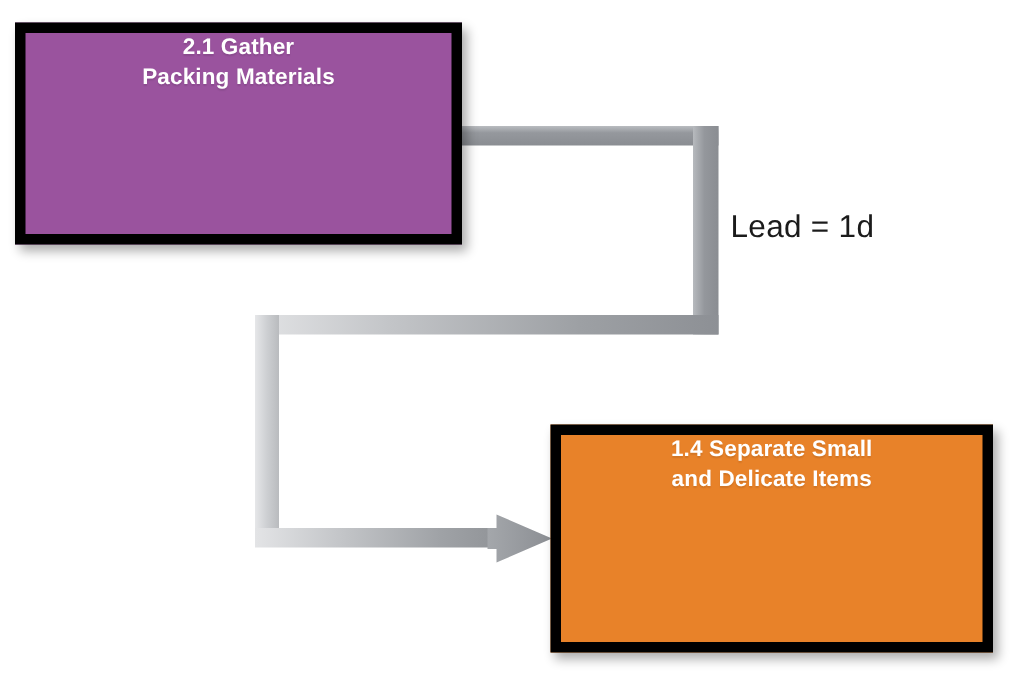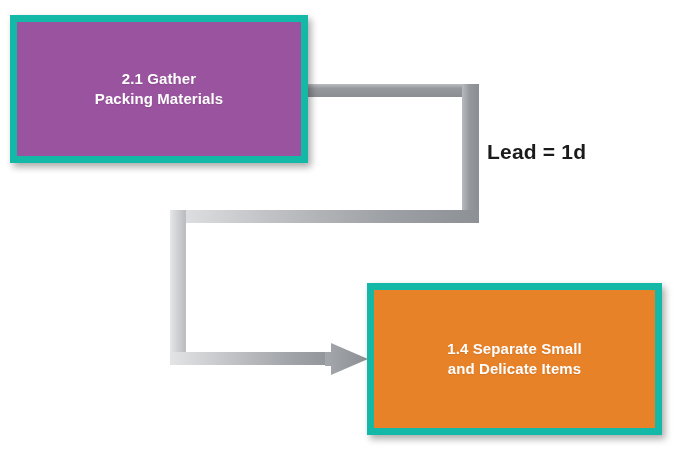--- a/index.html
+++ b/index.html
@@ -16,24 +16,23 @@
     width: 675px;
     height: 451px;
     background: #ffffff;
     overflow: hidden;
   }
 
   
   .process-box {
     position: absolute;
     box-sizing: border-box;
-    border: 7px solid #14b8a6;
+    border: 7px solid #000000;
     box-shadow: 3px 4px 7px rgba(0,0,0,0.33);
     display: flex;
-    align-items: center;
     justify-content: center;
     z-index: 3;
   }
   .process-box .box-label {
     color: #ffffff;
     font-weight: bold;
     font-size: 15px;
     line-height: 1.32;
     text-align: center;
     letter-spacing: 0.1px;
@@ -65,21 +64,21 @@
     z-index: 1;
     overflow: visible;
   }
 
   
   #lead-label {
     position: absolute;
     left: 487px;
     top: 140px;
     font-size: 21px;
-    font-weight: bold;
+    font-weight: normal;
     color: #1b1b1b;
     letter-spacing: 0.2px;
     white-space: nowrap;
     z-index: 2;
   }
 </style>
 </head>
 <body>
 
 <div id="diagram-canvas">

